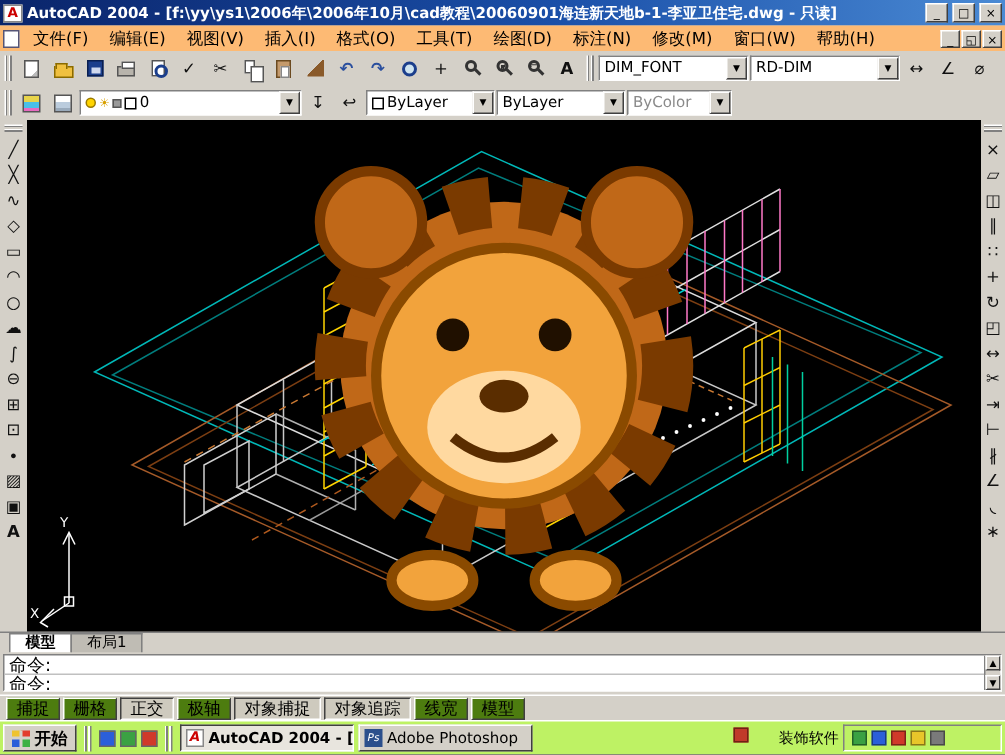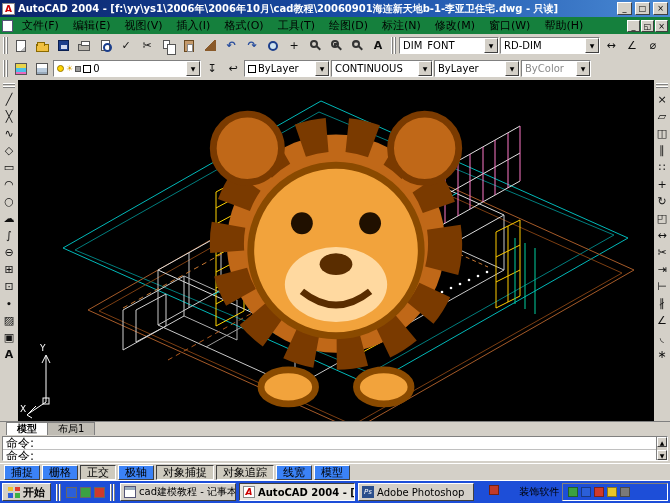--- a/index.html
+++ b/index.html
@@ -10,21 +10,21 @@
   }
   
   .titlebar{height:17px;display:flex;align-items:center;gap:3px;padding:0 2px;
     background:linear-gradient(90deg,#0a246a 0%,#1a4fa8 55%,#4a8ad4 100%);color:#fff;}
   .titlebar .ttext{flex:1;font-weight:bold;font-size:10px;white-space:nowrap;overflow:hidden;}
   .appicon{width:13px;height:12px;background:#fff;border:1px solid #888;color:#c00;
     font-weight:bold;font-size:9px;line-height:10px;text-align:center;flex:none;}
   .wbtn{width:15px;height:13px;background:#d4d0c8;color:#000;border:1px solid;
     border-color:#fff #404040 #404040 #fff;font-size:8px;line-height:11px;text-align:center;flex:none;}
   
-  .menubar{height:17px;display:flex;align-items:center;background:#15803d;padding:0 2px;}
+  .menubar{height:17px;display:flex;align-items:center;background:#fdba74;padding:0 2px;}
   .docicon{width:11px;height:12px;background:#fff;border:1px solid #557;margin-right:2px;flex:none;}
   .mi{padding:0 7px;height:15px;line-height:15px;white-space:nowrap;font-size:11px;}
   .mdibtns{margin-left:auto;display:flex;gap:1px;}
   .mdibtns .wbtn{width:13px;height:12px;}
   
   .tbrow{height:23px;display:flex;align-items:center;padding:0 1px;gap:1px;background:#d4d0c8;}
   .grip{width:5px;height:17px;flex:none;margin:0 2px;
     background:linear-gradient(90deg,#fff 0 1px,#808080 1px 2px,transparent 2px 3px,#fff 3px 4px,#808080 4px 5px);}
   .tbtn{width:20px;height:19px;display:flex;align-items:center;justify-content:center;flex:none;}
   .g{font-style:normal;font-size:11px;line-height:1;color:#101010;}
@@ -86,25 +86,25 @@
   .cmd{height:100%;background:#fff;border:1px solid;border-color:#808080 #fff #fff #808080;position:relative;overflow:hidden;}
   .cmdline{height:12px;line-height:12px;padding-left:3px;font-size:12px;white-space:nowrap;}
   .cmdinput{border-top:1px solid #c0c0c0;}
   .cmdsb{position:absolute;right:0;top:0;bottom:0;width:11px;background:#d4d0c8;border-left:1px solid #808080;
     display:flex;flex-direction:column;justify-content:space-between;}
   .sbbtn{height:10px;font-size:6px;text-align:center;line-height:10px;background:#d4d0c8;border:1px solid;border-color:#fff #404040 #404040 #fff;}
   
   .statusbar{height:17px;display:flex;align-items:center;gap:5px;padding:0 4px;background:#d4d0c8;border-top:1px solid #fff;}
   .coords{width:106px;height:14px;line-height:13px;font-size:10px;padding-left:4px;
     border:1px solid;border-color:#808080 #fff #fff #808080;flex:none;}
-  .sbtn{padding:0 6px;height:15px;line-height:14px;font-size:11px;background:#3b82f6;
+  .sbtn{padding:0 6px;height:15px;line-height:14px;font-size:11px;background:#4d7c0f;
     border:1px solid;border-color:#fff #404040 #404040 #fff;flex:none;white-space:nowrap;}
   .sbtn.pressed{border-color:#404040 #fff #fff #404040;background:#cecabe;}
   
-  .taskbar{height:23px;display:flex;align-items:center;gap:3px;padding:0 2px;background:#1d4ed8;border-top:1px solid #fff;}
+  .taskbar{height:23px;display:flex;align-items:center;gap:3px;padding:0 2px;background:#bef264;border-top:1px solid #fff;}
   .startbtn{height:18px;display:flex;align-items:center;gap:3px;padding:0 5px;font-weight:bold;
     background:#d4d0c8;border:1px solid;border-color:#fff #404040 #404040 #fff;flex:none;}
   .winlogo{width:12px;height:11px;flex:none;
     background:linear-gradient(#d4d0c8,#d4d0c8) 50% 0/2px 100% no-repeat,
                linear-gradient(#d4d0c8,#d4d0c8) 0 50%/100% 2px no-repeat,
                conic-gradient(#e23b2e 0 90deg,#3bb143 90deg 180deg,#2b5fd9 180deg 270deg,#efc32e 270deg);}
   .ql{display:flex;gap:3px;align-items:center;flex:none;}
   .qlic{width:11px;height:11px;border:1px solid #666;}
   .taskbtn{width:116px;height:18px;display:flex;align-items:center;gap:3px;padding:0 3px;font-size:10px;
     background:#d4d0c8;border:1px solid;border-color:#fff #404040 #404040 #fff;overflow:hidden;white-space:nowrap;flex:none;}
@@ -259,24 +259,20 @@
         </span>
         <span class="tbtn">
           <i class="g ic-layer-previous">↩</i>
         </span>
       </span>
     <span class="combo" style="width:86px;">
       <span class="chip"></span>
       <span class="val">ByLayer</span>
       <span class="arr">▼</span>
     </span>
-    <span class="combo" style="width:102px;">
-      <span class="val">CONTINUOUS</span>
-      <span class="arr">▼</span>
-    </span>
     <span class="combo" style="width:86px;">
       <span class="val">ByLayer</span>
       <span class="arr">▼</span>
     </span>
     <span class="combo dis" style="width:70px;">
       <span class="val">ByColor</span>
       <span class="arr">▼</span>
     </span>
   </div>
 
@@ -590,24 +586,20 @@
       <span class="winlogo"></span>
       <span>开始</span>
     </span>
     <span class="grip"></span>
     <span class="ql" id="ql">
         <span class="qlic" style="background: rgb(43, 95, 217);"></span>
         <span class="qlic" style="background: rgb(59, 161, 67);"></span>
         <span class="qlic" style="background: rgb(208, 58, 42);"></span>
       </span>
     <span class="grip"></span>
-    <span class="taskbtn">
-      <i class="tic tic-notepad"></i>
-      <span>cad建模教程 - 记事本</span>
-    </span>
     <span class="taskbtn active">
       <i class="tic tic-autocad"></i>
       <span>AutoCAD 2004 - [f:\...</span>
     </span>
     <span class="taskbtn">
       <i class="tic tic-photoshop"></i>
       <span>Adobe Photoshop</span>
     </span>
     <span class="decor">
       <span class="decoric"></span>

